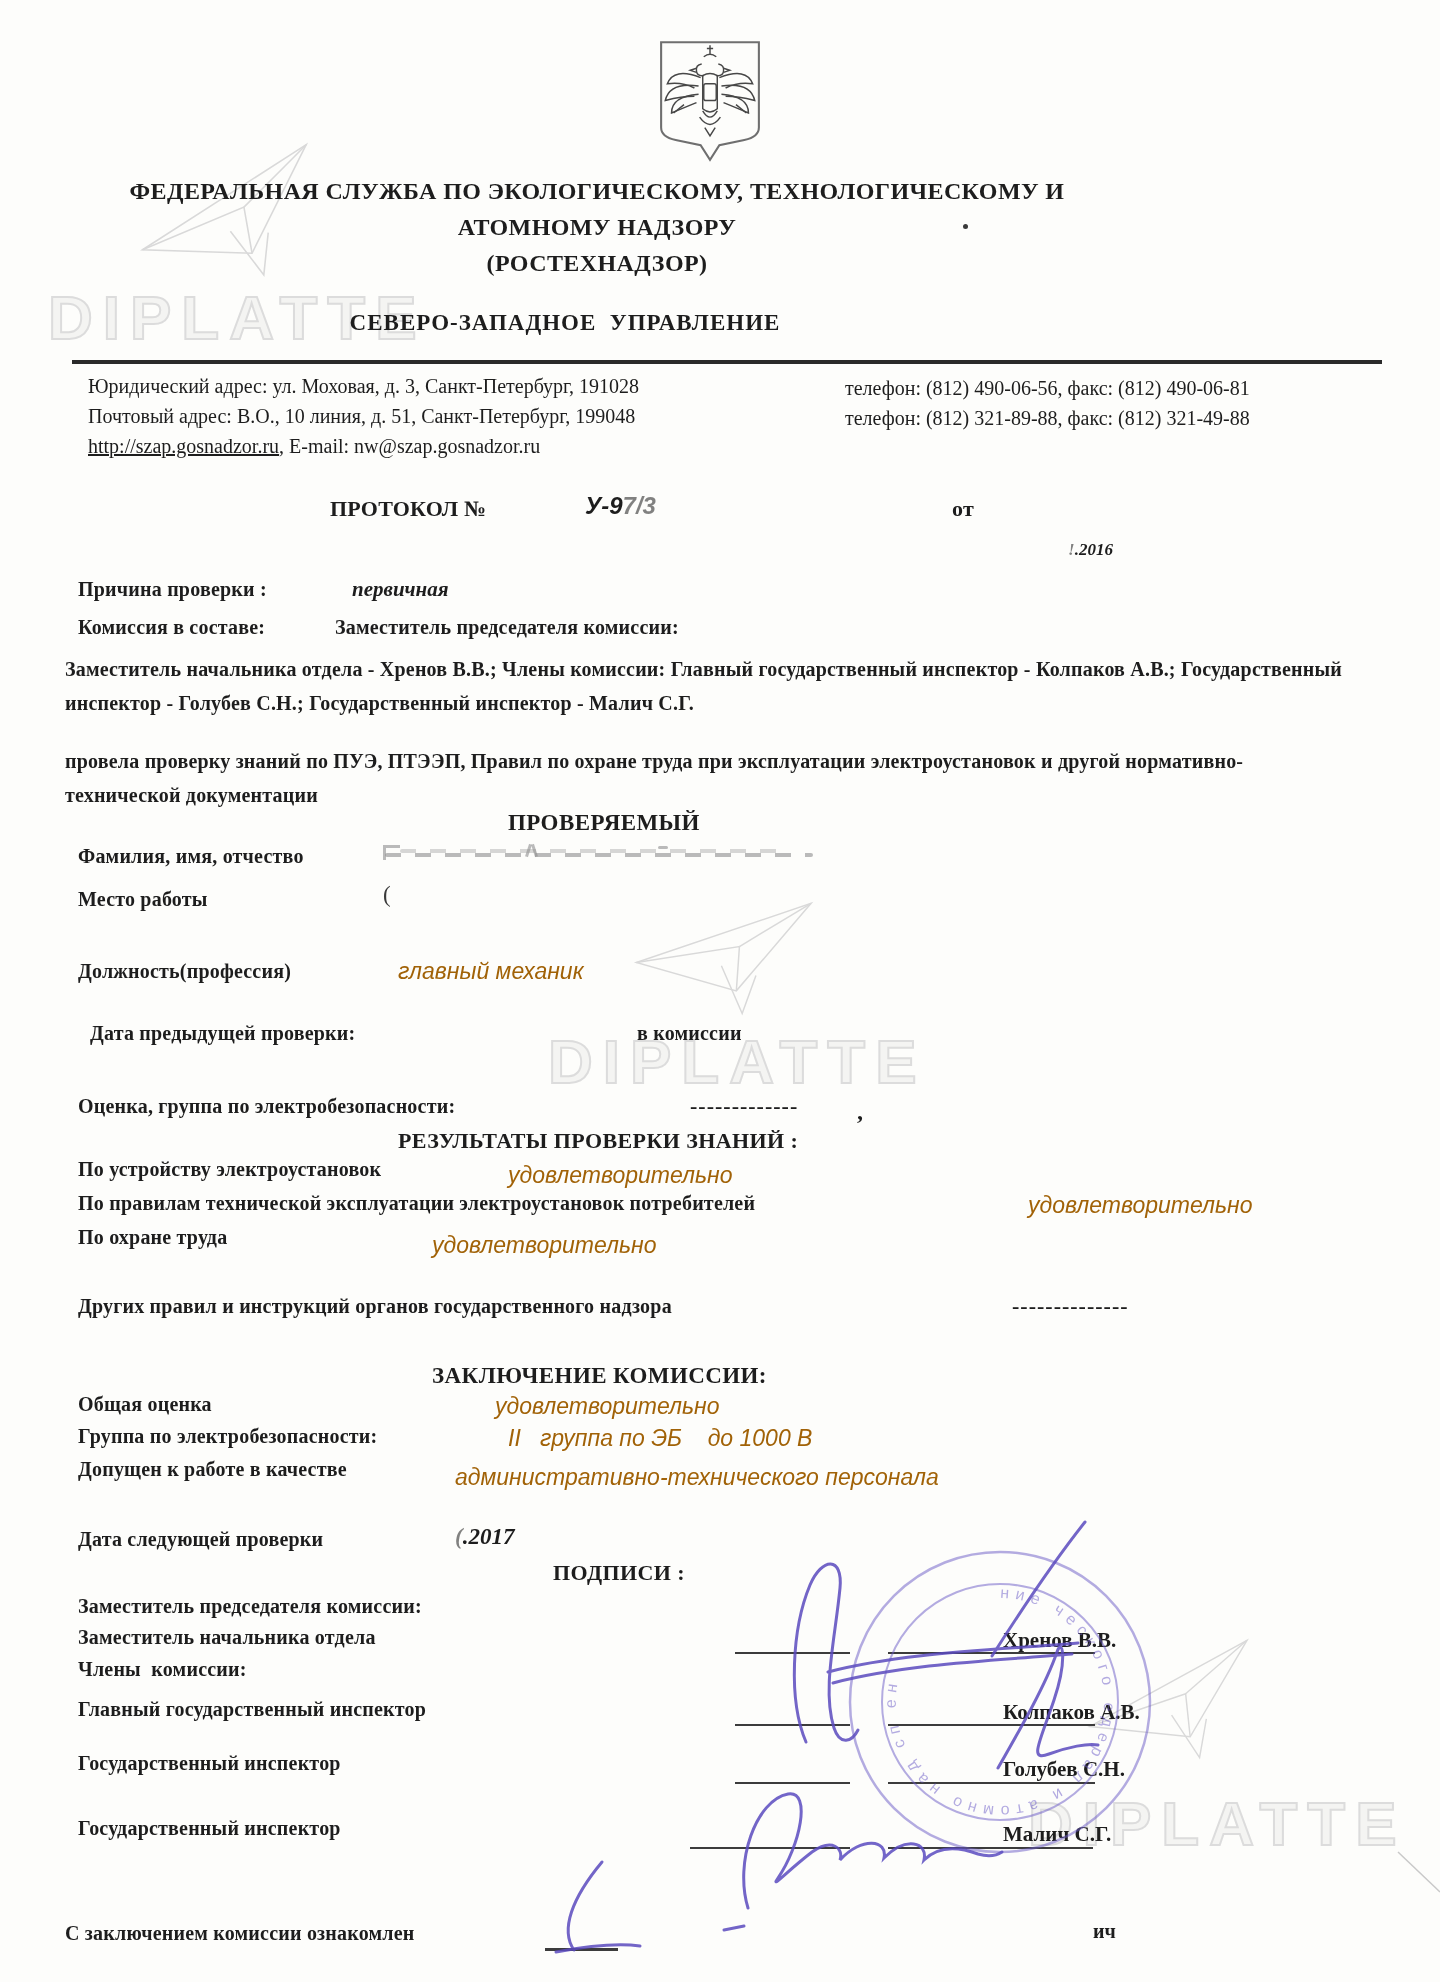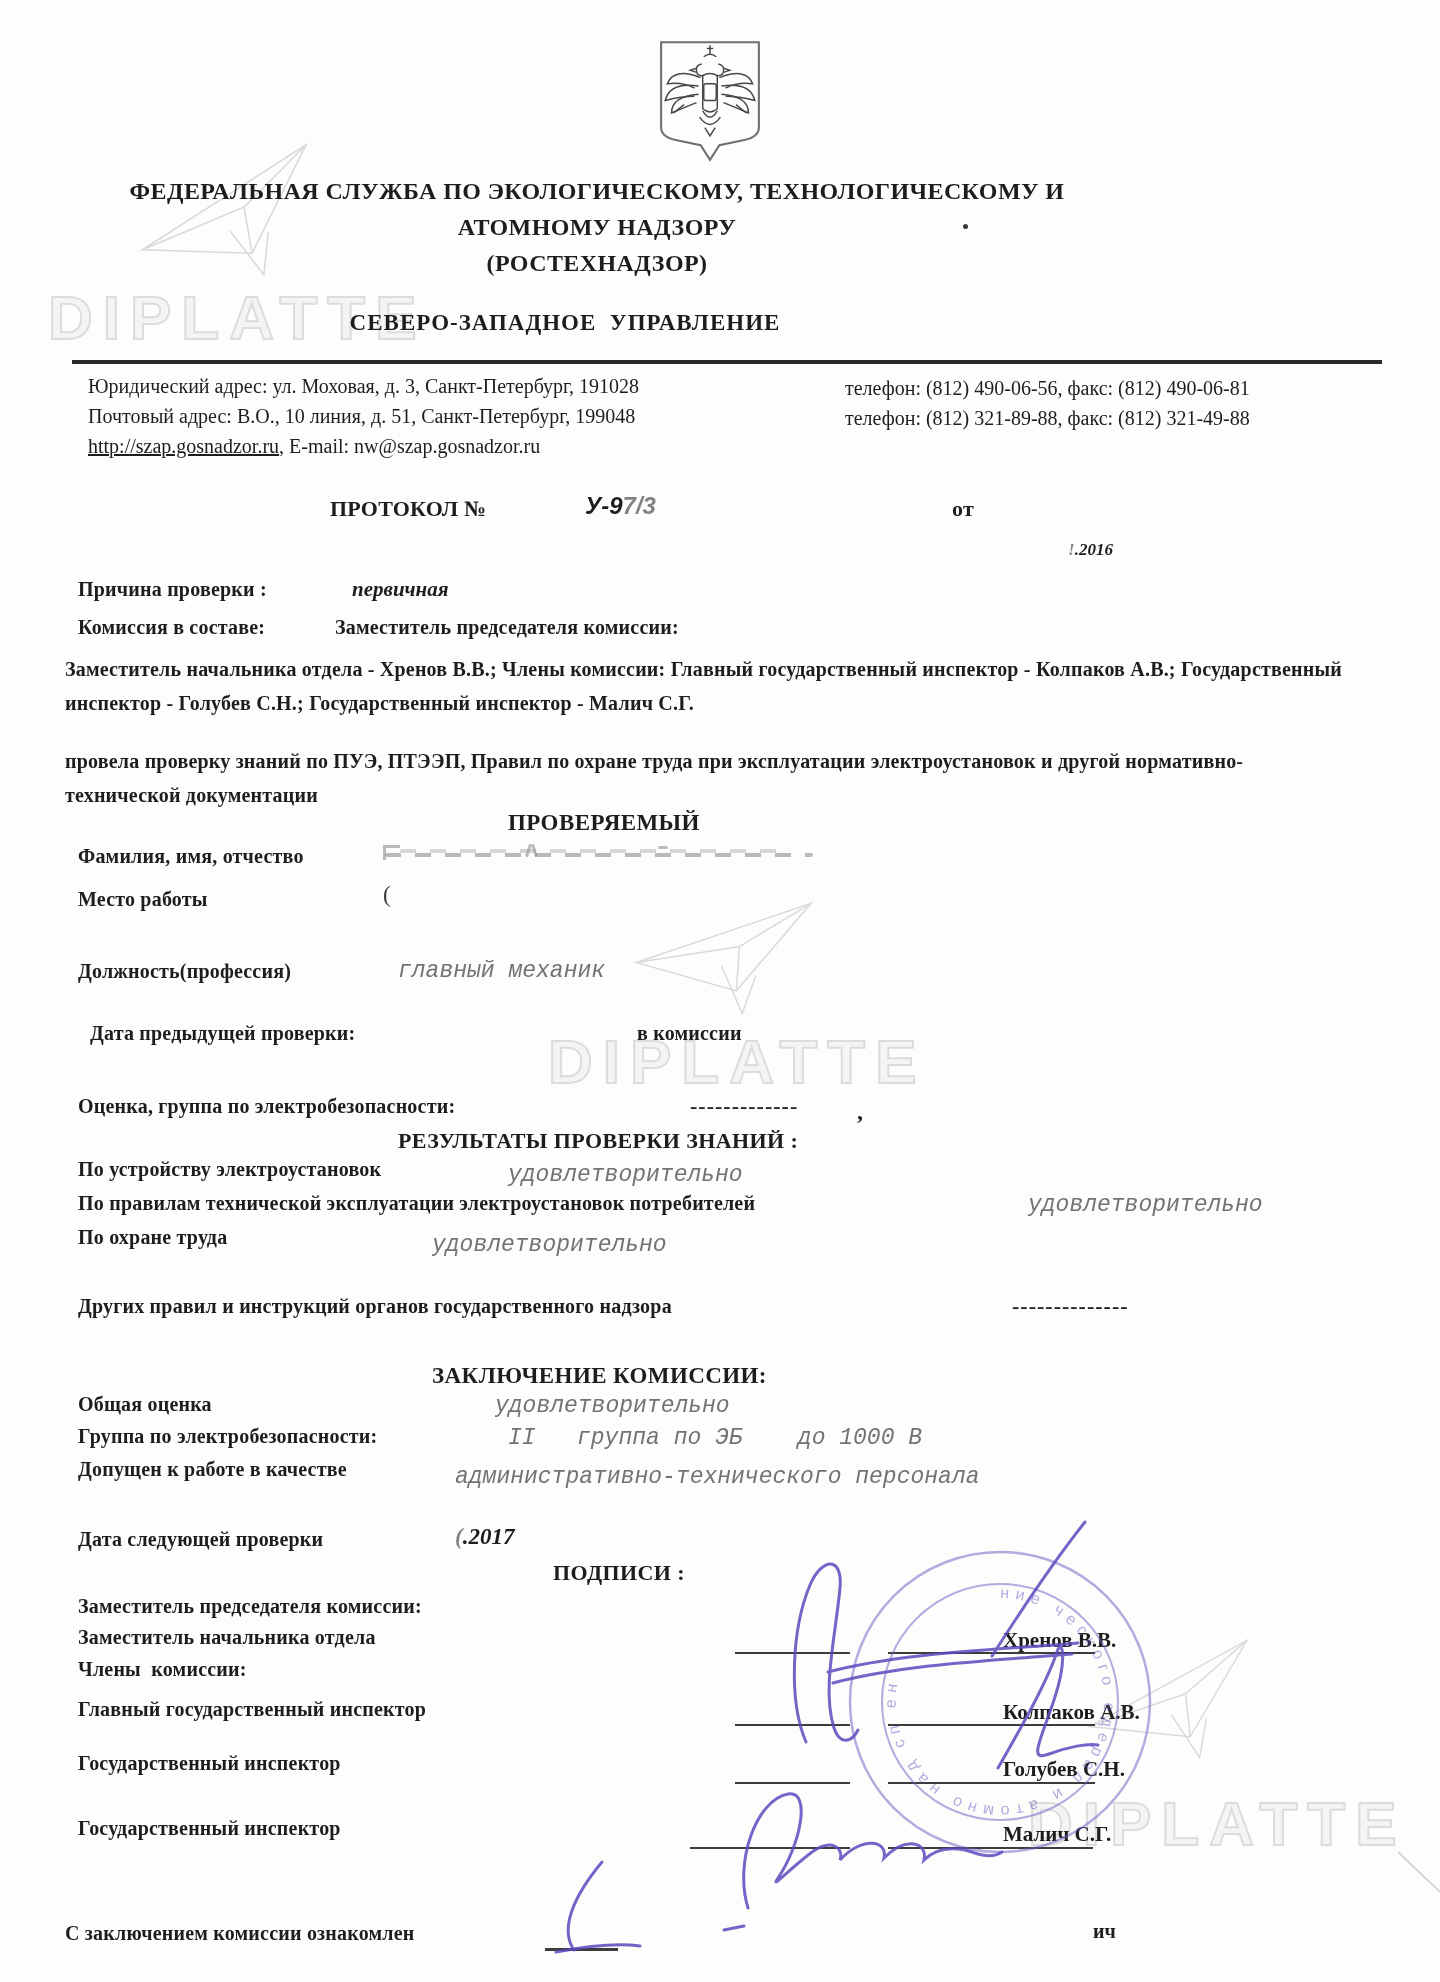--- a/index.html
+++ b/index.html
@@ -7,21 +7,21 @@
     position:relative;width:1440px;height:1982px;margin:0 auto;
     background:#fdfdfb;outline:1px solid #cfcfcc;overflow:hidden;
     font-family:"Liberation Serif","DejaVu Serif",serif;color:#1d1d1d;
   }
   .abs{position:absolute;}
   .b{font-weight:bold;}
   .pre{white-space:pre;}
   .lbl{font-size:20px;font-weight:bold;letter-spacing:.2px;}
   .hd{font-size:23px;font-weight:bold;letter-spacing:.4px;}
   .addr{font-size:20px;}
-  .val{font-family:Liberation Mono, monospace;font-style:italic;font-size:21px;color:#737373;}
+  .val{font-family:Liberation Sans, sans-serif;font-style:italic;font-size:21px;color:#a16207;}
   .vser{font-style:italic;font-weight:bold;}
   .faint{opacity:.55;}
   .name{font-size:21px;font-weight:bold;}
   .rule{position:absolute;background:#2a2a2a;}
   .sig-line{position:absolute;height:2px;background:#3c3c3c;}
   .wm{
     position:absolute;font-family:"Liberation Sans","DejaVu Sans",sans-serif;
     font-weight:bold;font-size:62px;letter-spacing:10px;
     color:rgba(0,0,0,0.035);-webkit-text-stroke:2px #dcdcdc;
   }

